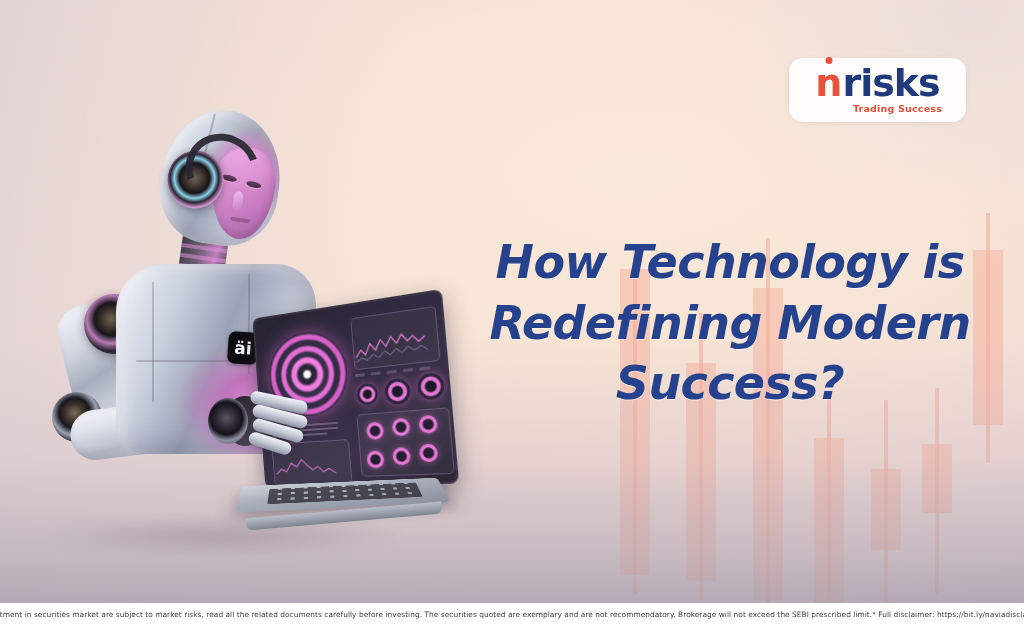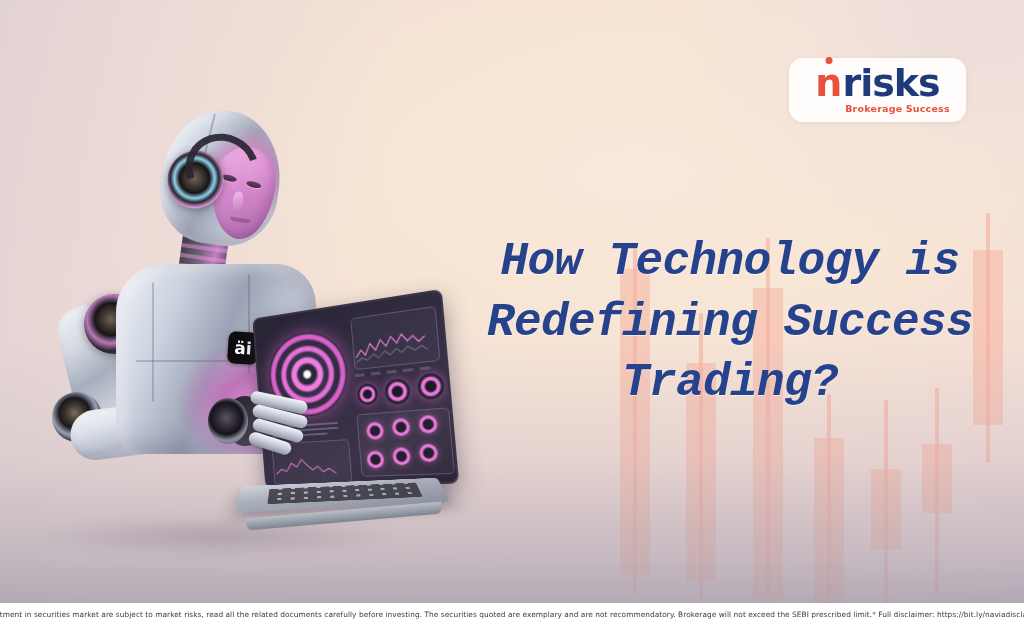--- a/index.html
+++ b/index.html
@@ -85,21 +85,21 @@
     position: absolute; left: 480px; top: 232px;
     width: 500px;
     font-family: "DejaVu Sans", sans-serif;
     font-weight: bold; font-style: italic;
     font-size: 46px; line-height: 1.32;
     color: #27428c;
     text-align: center;
     letter-spacing: -0.6px;
     text-shadow: 0 1px 0 rgba(255,255,255,.55);
   }
-  .headline .ln { display: block; white-space: nowrap; font-family: Liberation Mono, monospace; }
+  .headline .ln { display: block; white-space: nowrap; }
 
   
   .robot-scene { position: absolute; left: 12px; top: 96px; width: 430px; height: 470px; }
 
   
   .head {
     position: absolute; left: 150px; top: 14px; width: 118px; height: 135px;
     border-radius: 58% 58% 50% 50% / 62% 62% 46% 46%;
     background:
       radial-gradient(58% 52% at 72% 44%, #e8a8e0 0%, #d189c8 32%, rgba(200,150,200,0) 66%),
@@ -435,26 +435,26 @@
   </div>
 
   <div class="logo-card">
     <div class="logo-word">
       <span class="logo-n">
         <span class="dot"></span>
         <span>n</span>
       </span>
       <span class="logo-rest">risks</span>
     </div>
-    <div class="logo-tag">Brokerage Success</div>
+    <div class="logo-tag">Trading Success</div>
   </div>
 
   <div class="headline">
     <span class="ln">How Technology is</span>
-    <span class="ln">Redefining Success</span>
-    <span class="ln">Trading?</span>
+    <span class="ln">Redefining Modern</span>
+    <span class="ln">Success?</span>
   </div>
 
   <div class="disclaimer">
     <span>Investment in securities market are subject to market risks, read all the related documents carefully before investing. The securities quoted are exemplary and are not recommendatory. Brokerage will not exceed the SEBI prescribed limit.* Full disclaimer: https://bit.ly/naviadisclaimer</span>
   </div>
 
 </div>
 
 </body></html>

